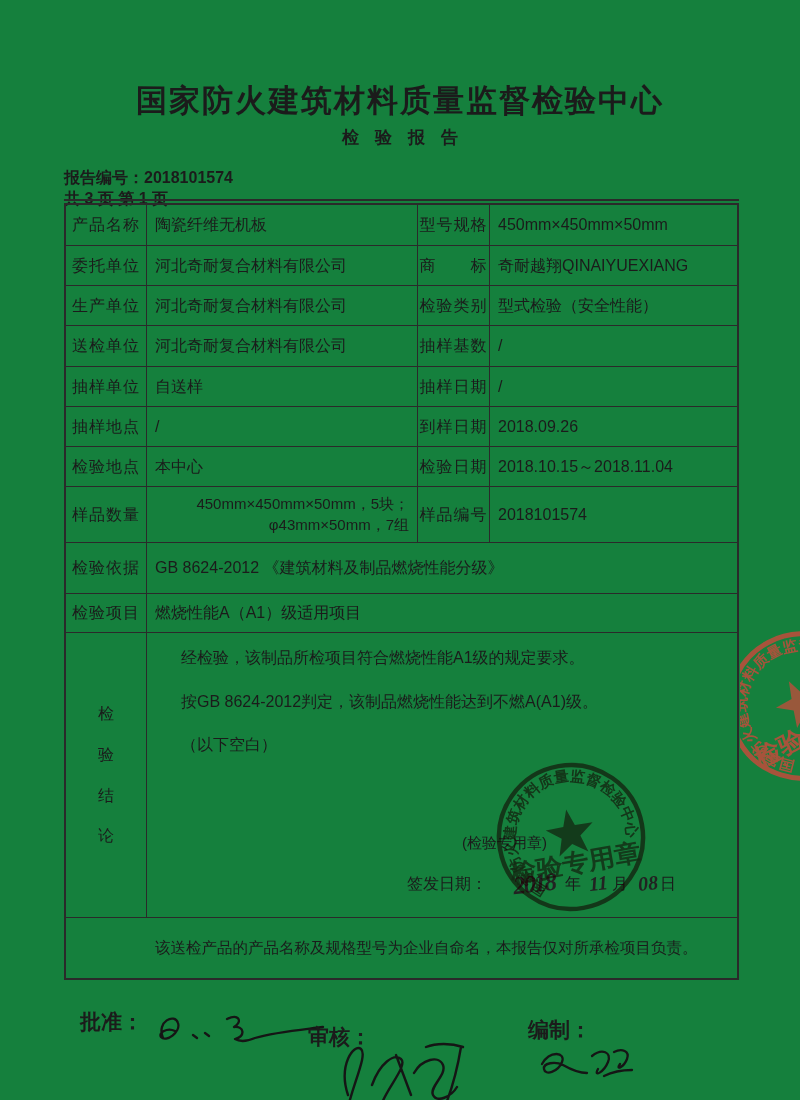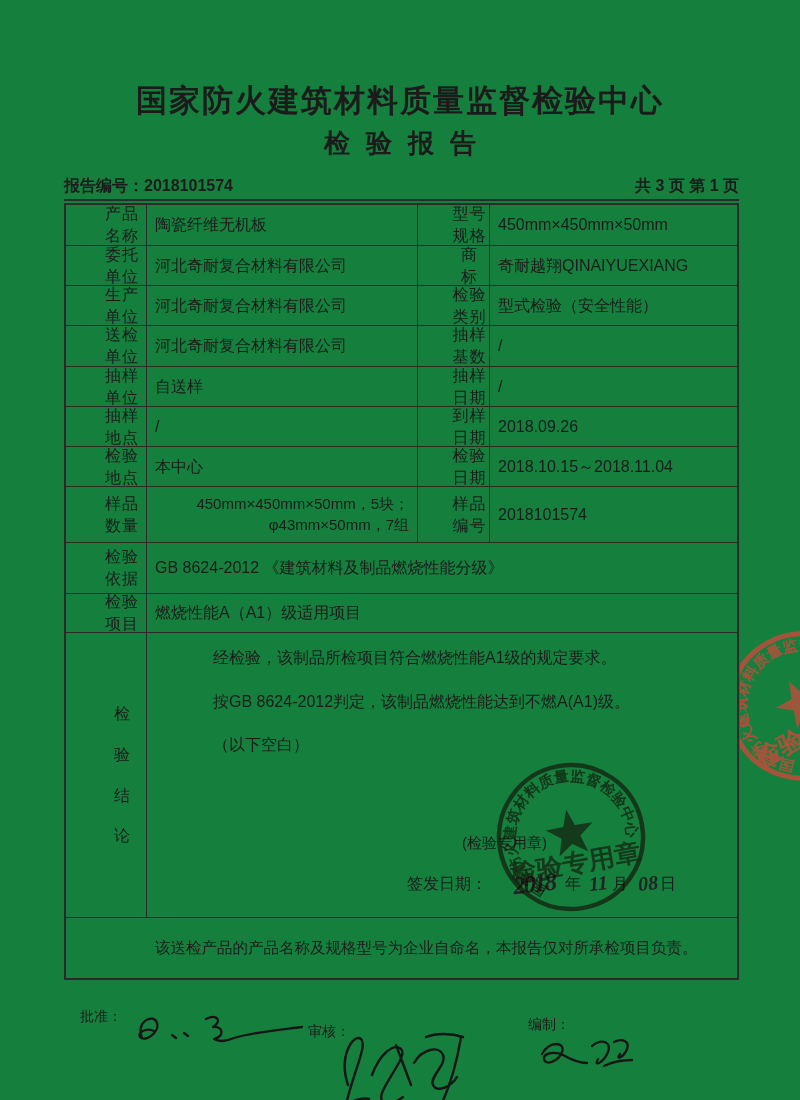--- a/index.html
+++ b/index.html
@@ -1,32 +1,32 @@
 <!DOCTYPE html>
 <html><head>
 <meta charset="utf-8">
 <style>
   html,body{margin:0;padding:0;background:#e8e8e8;}
   .page{position:relative;width:800px;height:1100px;background:#15803d;margin:0 auto;
         font-family:"Liberation Sans","DejaVu Sans",sans-serif;color:#1b1b1b;overflow:hidden;}
   .title{position:absolute;top:80px;left:0;width:100%;text-align:center;
          font-size:31px;font-weight:700;letter-spacing:2px;}
   .subtitle{position:absolute;top:126px;left:0;width:100%;text-align:center;
-            font-size:26px;font-weight:700;letter-spacing:16px;text-indent:16px;}
-  .meta{position:absolute;top:176px;left:64px;width:675px;display:flex;
-        justify-content:space-between;font-size:16px;font-weight:600;}
+            font-size:17px;font-weight:700;letter-spacing:16px;text-indent:16px;}
+  .meta{position:absolute;top:168px;left:64px;width:675px;display:flex;
+        justify-content:space-between;font-size:16px;font-weight:600;flex-direction:column;}
   .head-rule{position:absolute;left:64px;top:199px;width:675px;border-top:2px solid #2a2a2a;}
 
   .tbl{position:absolute;left:64px;top:203px;width:675px;
        display:grid;box-sizing:border-box;
        grid-template-columns:81px 271px 72px 249px;
        grid-template-rows:41px 40px 40px 41px 40px 40px 40px 56px 51px 39px 285px 60px;
        border:2px solid #2a2a2a;font-size:16px;}
   .c{border-right:1.5px solid #2a2a2a;border-bottom:1.5px solid #2a2a2a;
-     display:flex;align-items:center;box-sizing:border-box;line-height:1.35;padding-left:32px;}
+     display:flex;align-items:center;box-sizing:border-box;line-height:1.35;}
   .lab{justify-content:center;text-align:center;letter-spacing:1px;}
   .val{padding:10px 8px;}
   .nr{border-right:none;}
   .nb{border-bottom:none;}
   .span3{grid-column:2/5;}
 
   .concl{position:relative;display:block;overflow:visible;}
   .concl-lab{flex-direction:column;justify-content:center;gap:19px;letter-spacing:0;}
   .concl p{margin:0;padding-left:34px;}
   .cl1{padding-top:14px;}
@@ -39,21 +39,21 @@
   .hy{font-size:25px;margin:0 10px 0 26px;letter-spacing:-2px;}
   .hm{font-size:20px;margin:0 4px 0 8px;}
   .hd{font-size:20px;margin:0 2px 0 10px;}
 
   .stamp-svg{position:absolute;left:339px;top:119px;width:170px;height:170px;
              transform:rotate(-10deg);mix-blend-mode:multiply;opacity:.92;}
   .edge-stamp{position:absolute;top:628px;right:0;width:60px;height:158px;overflow:hidden;}
   .edge-stamp svg{position:absolute;left:-23px;top:-7px;width:170px;height:170px;
                   transform:rotate(-28deg);opacity:.75;}
 
-  .footer{position:absolute;left:64px;top:995px;width:690px;height:90px;font-size:14px;font-weight:400;}
+  .footer{position:absolute;left:64px;top:995px;width:690px;height:90px;font-size:21px;font-weight:700;}
   .sig-group{position:absolute;display:flex;align-items:flex-start;}
   .g1{left:16px;top:13px;}
   .g2{left:244px;top:28px;flex-direction:column;}
   .g3{left:464px;top:21px;flex-direction:column;}
   .sig-group svg{margin-left:4px;}
 </style>
 </head>
 <body>
 
 <div class="page">

